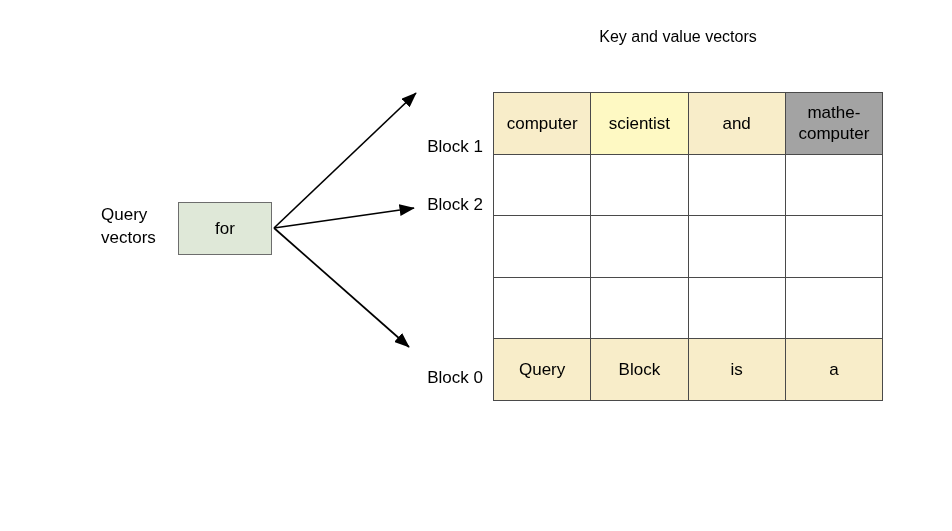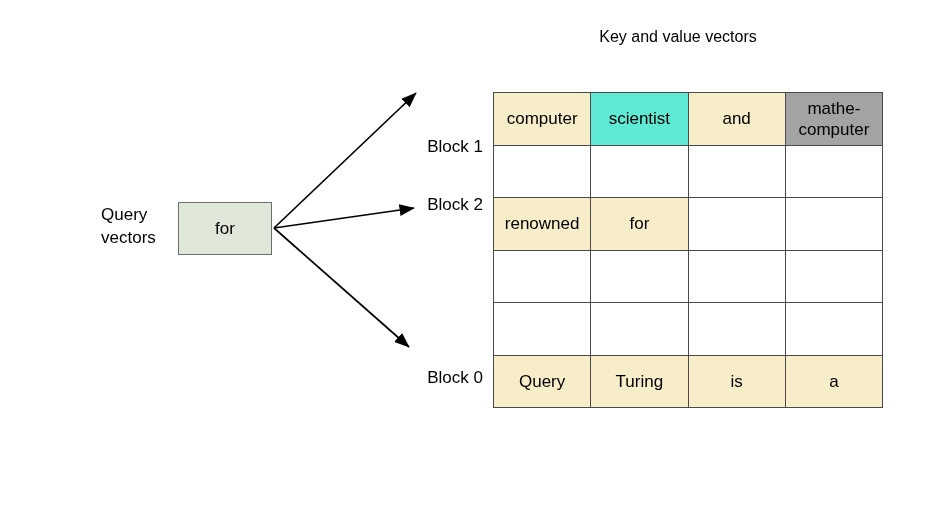--- a/index.html
+++ b/index.html
@@ -147,21 +147,21 @@
   <div class="block-label" style="left:403px; top:346px;margin-top:21px;">Block 0</div>
 
   <table id="grid">
     <tbody>
         <tr>
           <td class="filled" style="background: rgb(248, 237, 201); border-color: rgb(74, 74, 74);">
             <span class="cell-text">
               <span class="l">computer</span>
             </span>
           </td>
-          <td class="filled" style="background: #5eead4; border-color: rgb(74, 74, 74);">
+          <td class="filled" style="background: #fef9c3; border-color: rgb(74, 74, 74);">
             <span class="cell-text">
               <span class="l">scientist</span>
             </span>
           </td>
           <td class="filled" style="background: rgb(248, 237, 201); border-color: rgb(74, 74, 74);">
             <span class="cell-text">
               <span class="l">and</span>
             </span>
           </td>
           <td class="filled" style="background: #a3a3a3; border-color: rgb(74, 74, 74);">
@@ -171,54 +171,40 @@
             </span>
           </td>
         </tr>
         <tr>
           <td style="background: rgb(255, 255, 255); border-color: rgb(74, 74, 74);"></td>
           <td style="background: rgb(255, 255, 255); border-color: rgb(74, 74, 74);"></td>
           <td style="background: rgb(255, 255, 255); border-color: rgb(74, 74, 74);"></td>
           <td style="background: rgb(255, 255, 255); border-color: rgb(74, 74, 74);"></td>
         </tr>
         <tr>
-          <td class="filled" style="background: rgb(248, 237, 201); border-color: rgb(74, 74, 74);">
-            <span class="cell-text">
-              <span class="l">renowned</span>
-            </span>
-          </td>
-          <td class="filled" style="background: rgb(248, 237, 201); border-color: rgb(74, 74, 74);">
-            <span class="cell-text">
-              <span class="l">for</span>
-            </span>
-          </td>
-          <td style="background: rgb(255, 255, 255); border-color: rgb(74, 74, 74);"></td>
-          <td style="background: rgb(255, 255, 255); border-color: rgb(74, 74, 74);"></td>
-        </tr>
-        <tr>
           <td style="background: rgb(255, 255, 255); border-color: rgb(74, 74, 74);"></td>
           <td style="background: rgb(255, 255, 255); border-color: rgb(74, 74, 74);"></td>
           <td style="background: rgb(255, 255, 255); border-color: rgb(74, 74, 74);"></td>
           <td style="background: rgb(255, 255, 255); border-color: rgb(74, 74, 74);"></td>
         </tr>
         <tr>
           <td style="background: rgb(255, 255, 255); border-color: rgb(74, 74, 74);"></td>
           <td style="background: rgb(255, 255, 255); border-color: rgb(74, 74, 74);"></td>
           <td style="background: rgb(255, 255, 255); border-color: rgb(74, 74, 74);"></td>
           <td style="background: rgb(255, 255, 255); border-color: rgb(74, 74, 74);"></td>
         </tr>
         <tr>
           <td class="filled" style="background: rgb(248, 237, 201); border-color: rgb(74, 74, 74);">
             <span class="cell-text">
               <span class="l">Query</span>
             </span>
           </td>
           <td class="filled" style="background: rgb(248, 237, 201); border-color: rgb(74, 74, 74);">
             <span class="cell-text">
-              <span class="l">Turing</span>
+              <span class="l">Block</span>
             </span>
           </td>
           <td class="filled" style="background: rgb(248, 237, 201); border-color: rgb(74, 74, 74);">
             <span class="cell-text">
               <span class="l">is</span>
             </span>
           </td>
           <td class="filled" style="background: rgb(248, 237, 201); border-color: rgb(74, 74, 74);">
             <span class="cell-text">
               <span class="l">a</span>

